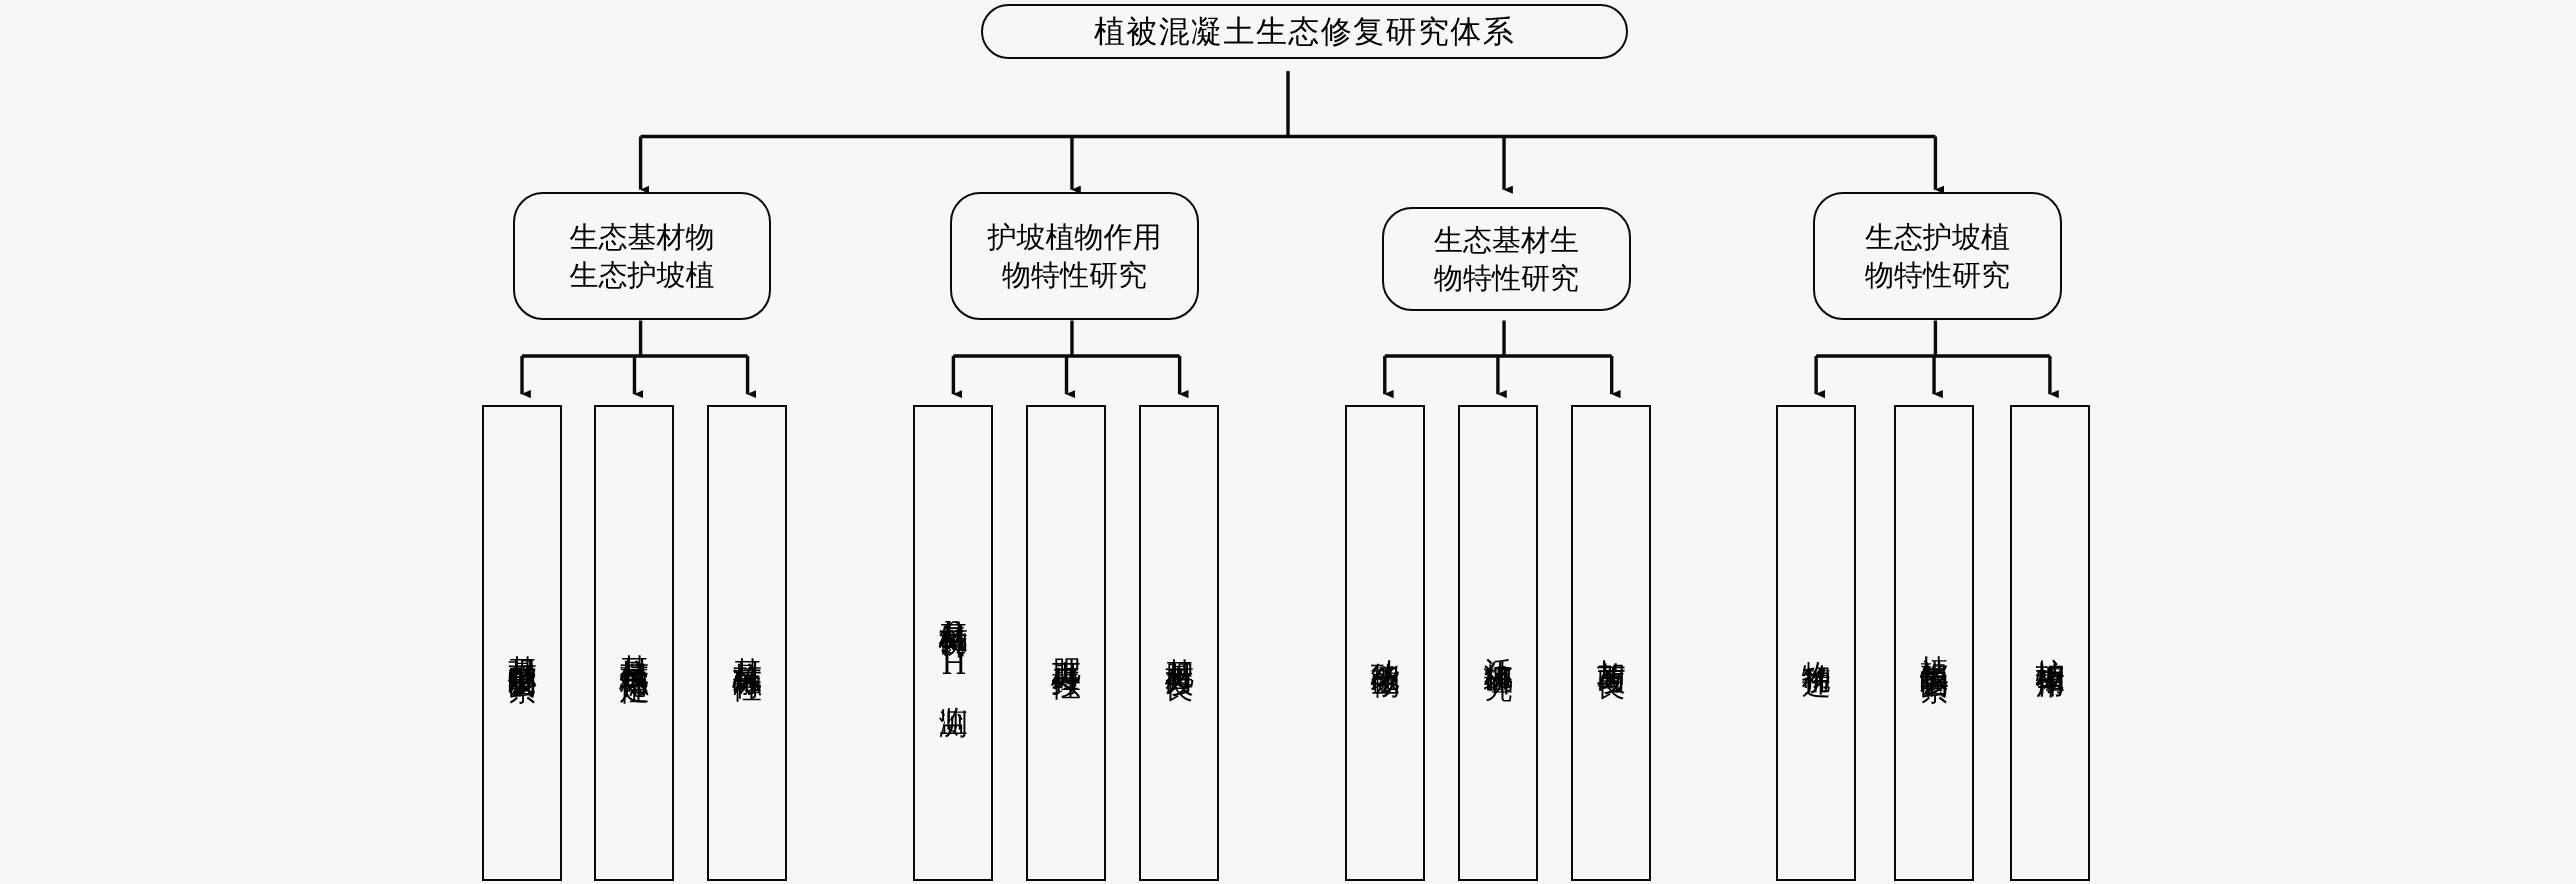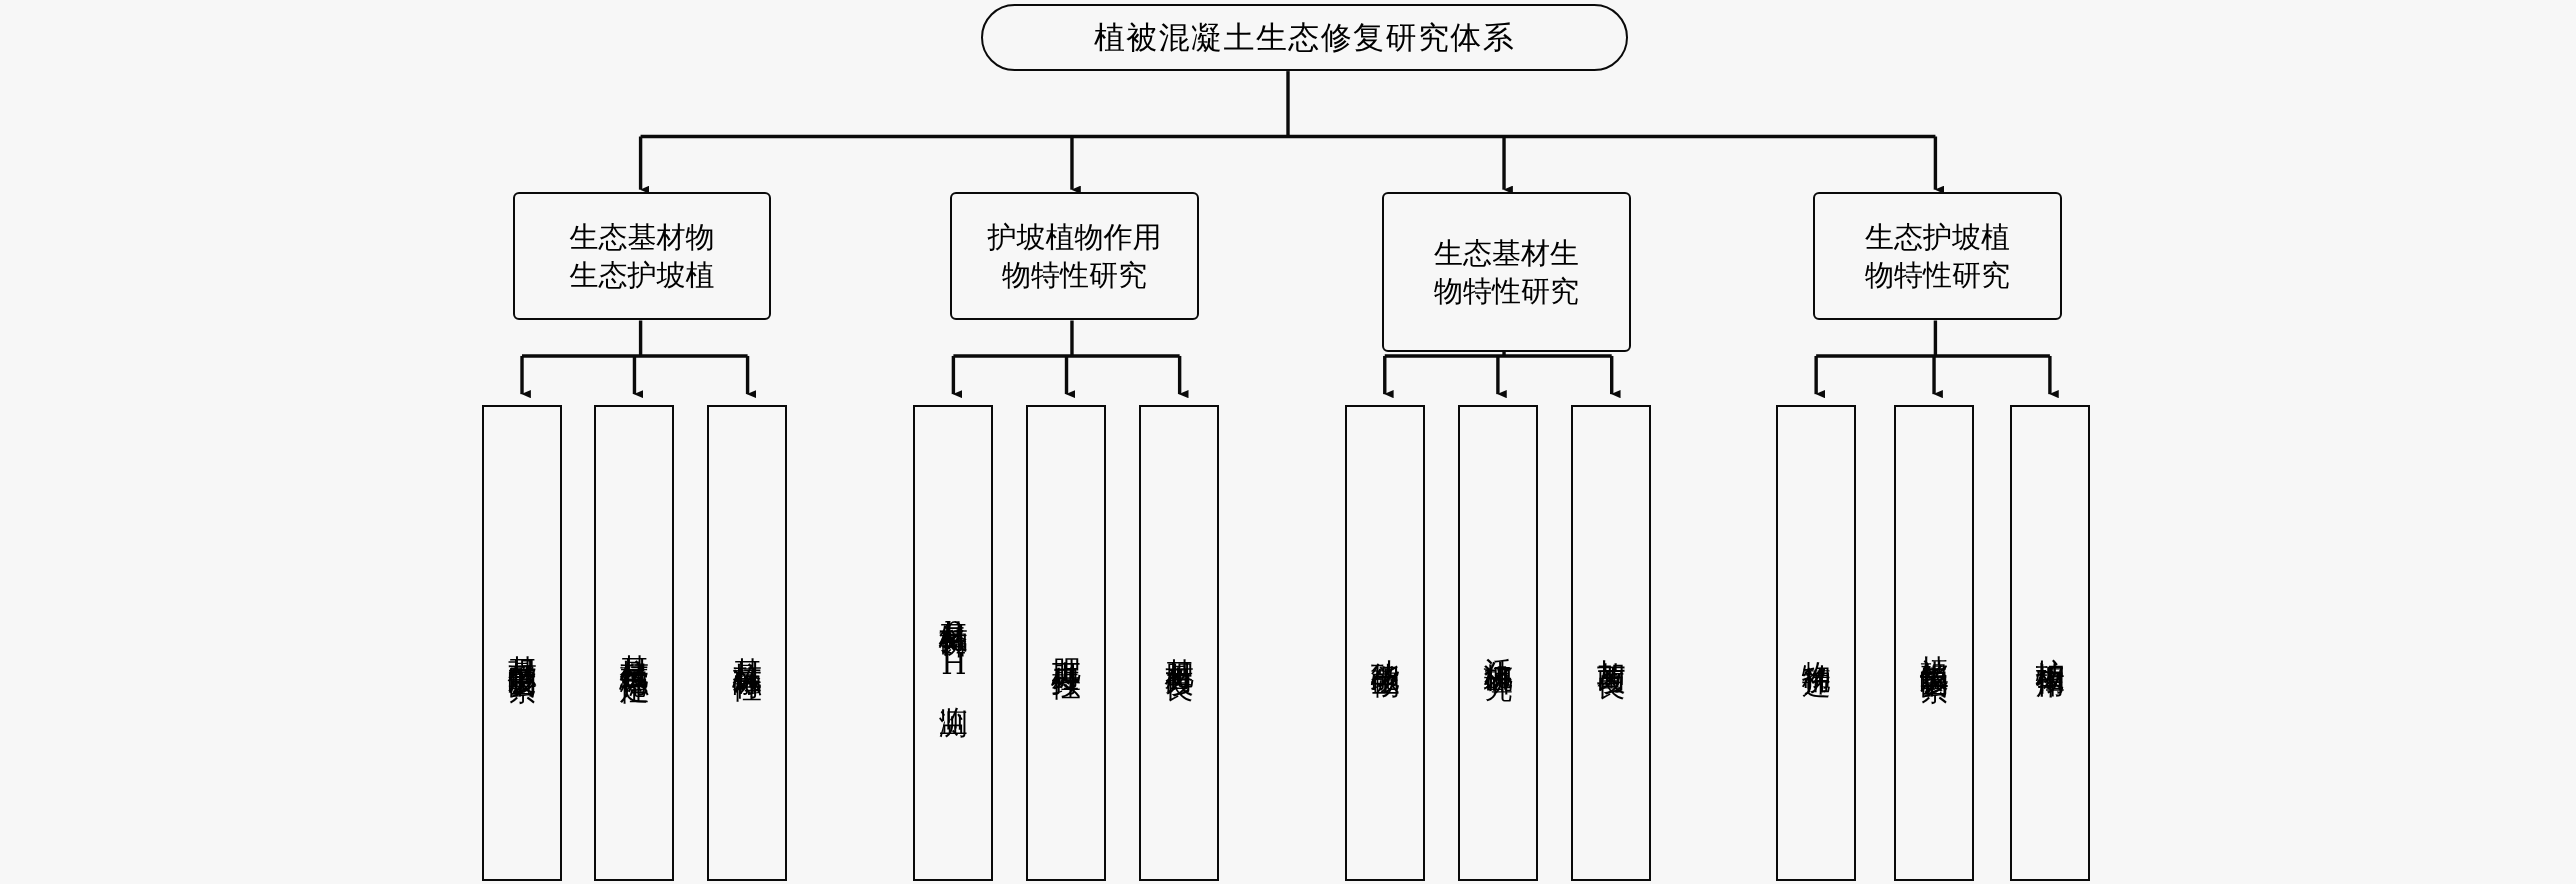--- a/index.html
+++ b/index.html
@@ -38,21 +38,21 @@
     text-align: center;
   }
   .node.root {
     border-radius: 35px;
     font-size: 31px;
     letter-spacing: 1.4px;
     line-height: 1.15;
     padding: 0 17.7px;
   }
   .node.branch {
-    border-radius: 6px;
+    border-radius: 30px;
     font-size: 29px;
     line-height: 1.32;
     padding: 0 9.5px;
   }
   .node.branch .txt {
     display: block;
     width: 100%;
   }
   .node.leaf {
     border-width: 2.7px;
@@ -131,33 +131,33 @@
       <path d="M2840,470 L2840,522"></path>
       <path d="M2665,522 L3008,522"></path>
     </g>
     <g stroke="#0a0a0a" stroke-width="5" fill="none" marker-end="url(#arrow)">
       <path d="M2665,522 L2665,578"></path>
       <path d="M2838,522 L2838,578"></path>
       <path d="M3008,522 L3008,578"></path>
     </g>
   </svg>
 
-  <div class="node root" style="left:981px; top:4.1px; width:647px; height:67px;">
+  <div class="node root" style="left:981px; top:4.1px; width:647px; height:55px;">
     <span>植被混凝土生态修复研究体系</span>
   </div>
 
   <div class="node branch" style="left:513px; top:192px; width:258px; height:128px;">
     <span class="txt"><span>生态基材物</span><br><span>生态护坡植</span></span>
   </div>
 
   <div class="node branch" style="left:950px; top:192px; width:249px; height:128px;">
     <span class="txt"><span>护坡植物作用</span><br><span>物特性研究</span></span>
   </div>
 
-  <div class="node branch" style="left:1382px; top:192px; width:249px; height:160px;">
+  <div class="node branch" style="left:1382px; top:207px; width:249px; height:104px;">
     <span class="txt"><span>生态基材生</span><br><span>物特性研究</span></span>
   </div>
 
   <div class="node branch" style="left:1813px; top:192px; width:249px; height:128px;">
     <span class="txt"><span>生态护坡植</span><br><span>物特性研究</span></span>
   </div>
 
   <div class="node leaf" style="left:482px; top:405px; width:80px; height:476px;">
     <span class="vtxt">基材强度影响因素</span>
   </div>

